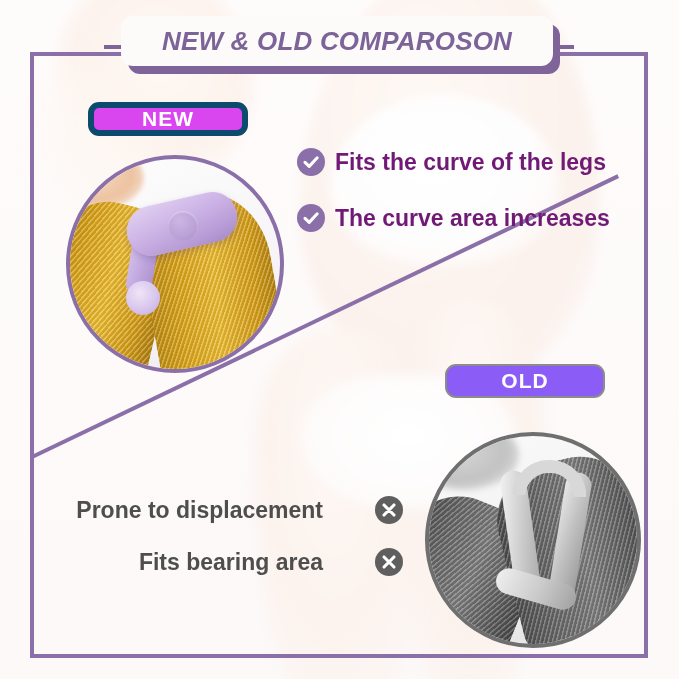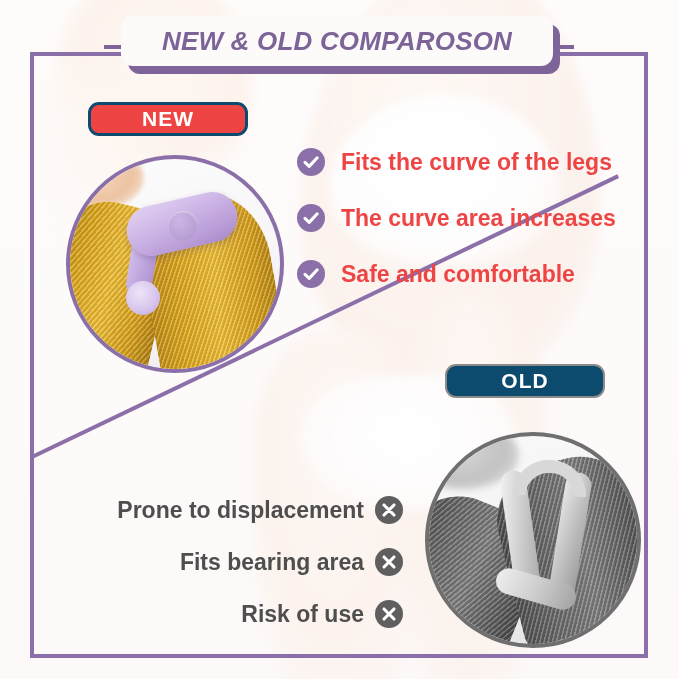--- a/index.html
+++ b/index.html
@@ -153,28 +153,28 @@
     justify-content: center;
     border-radius: 11px;
     color: #ffffff;
     font-weight: bold;
     font-size: 21px;
     letter-spacing: 1px;
   }
   .badge-new {
     left: 88px; top: 102px;
     width: 160px; height: 34px;
-    background: #ef4444;
-    border: 3px solid #0c4a6e;
+    background: #d946ef;
+    border: 6px solid #0c4a6e;
     box-sizing: border-box;
   }
   .badge-old {
     left: 445px; top: 364px;
     width: 160px; height: 34px;
-    background: #0c4a6e;
+    background: #8b5cf6;
     border: 2px solid #8b8b8b;
     box-sizing: border-box;
   }
 
   
   .photo-circle {
     position: absolute;
     border-radius: 50%;
     overflow: hidden;
     box-sizing: border-box;
@@ -335,35 +335,36 @@
     width: 28px; height: 28px;
     border-radius: 50%;
     position: relative;
   }
   .mark-check { background: #8a6fa8; }
   .mark-x { background: #5f5f5f; }
   .mark svg { position: absolute; left: 0; top: 0; }
   .row-new-label {
     font-size: 23px;
     font-weight: bold;
-    color: #ef4444;
+    color: #701a75;
     white-space: nowrap;
-    margin-left: 16px;
+    margin-left: 10px;
   }
 
   .list-old {
     position: absolute;
     left: 58px; top: 484px;
     width: 345px;
   }
   .row-old {
     display: flex;
     align-items: center;
     justify-content: flex-end;
     height: 52px;
+    gap: 41px;
   }
   .row-old-label {
     font-size: 23px;
     font-weight: bold;
     color: #4e4e4e;
     white-space: nowrap;
     margin-right: 11px;
   }
 </style>
 </head>
@@ -421,28 +422,20 @@
 
     <div class="row-new">
       <span class="mark mark-check">
         <svg width="28" height="28" viewBox="0 0 28 28">
           <path d="M8 14.4 L12.2 18.4 L20.2 9.8" fill="none" stroke="#ffffff" stroke-width="3.1" stroke-linecap="round" stroke-linejoin="round"></path>
         </svg>
       </span>
       <span class="row-new-label">The curve area increases</span>
     </div>
 
-    <div class="row-new">
-      <span class="mark mark-check">
-        <svg width="28" height="28" viewBox="0 0 28 28">
-          <path d="M8 14.4 L12.2 18.4 L20.2 9.8" fill="none" stroke="#ffffff" stroke-width="3.1" stroke-linecap="round" stroke-linejoin="round"></path>
-        </svg>
-      </span>
-      <span class="row-new-label">Safe and comfortable</span>
-    </div>
 
   </div>
 
   <div class="badge badge-old">
     <span>OLD</span>
   </div>
 
   <div class="photo-circle circle-old">
     <div class="gray-blob"></div>
     <div class="leg-gray gleg-l"></div>
@@ -466,24 +459,16 @@
 
     <div class="row-old">
       <span class="row-old-label">Fits bearing area</span>
       <span class="mark mark-x">
         <svg width="28" height="28" viewBox="0 0 28 28">
           <path d="M9 9 L19 19 M19 9 L9 19" fill="none" stroke="#ffffff" stroke-width="3.1" stroke-linecap="round"></path>
         </svg>
       </span>
     </div>
 
-    <div class="row-old">
-      <span class="row-old-label">Risk of use</span>
-      <span class="mark mark-x">
-        <svg width="28" height="28" viewBox="0 0 28 28">
-          <path d="M9 9 L19 19 M19 9 L9 19" fill="none" stroke="#ffffff" stroke-width="3.1" stroke-linecap="round"></path>
-        </svg>
-      </span>
-    </div>
 
   </div>
 
 </div>
 
 </body></html>

